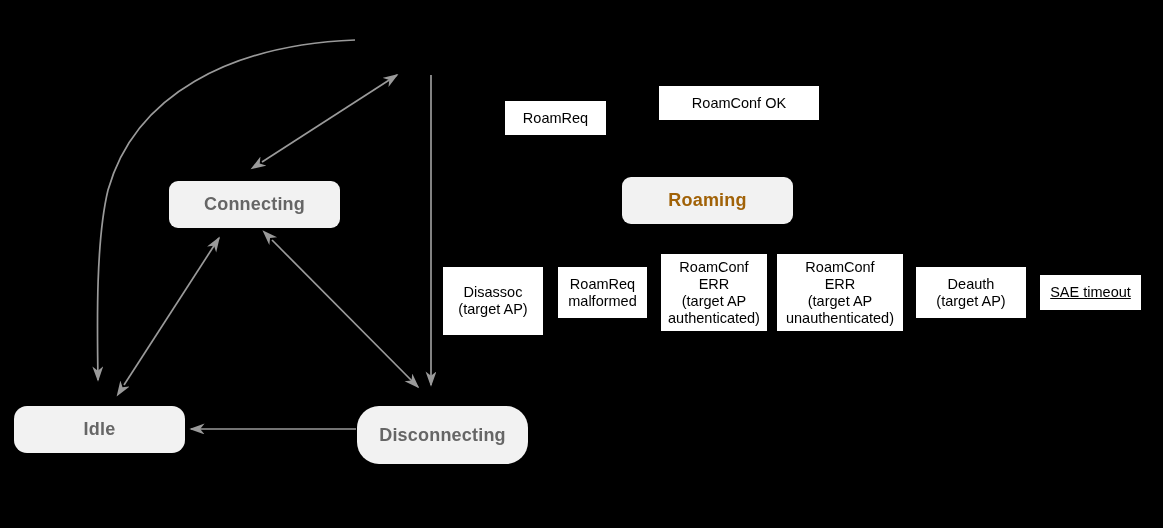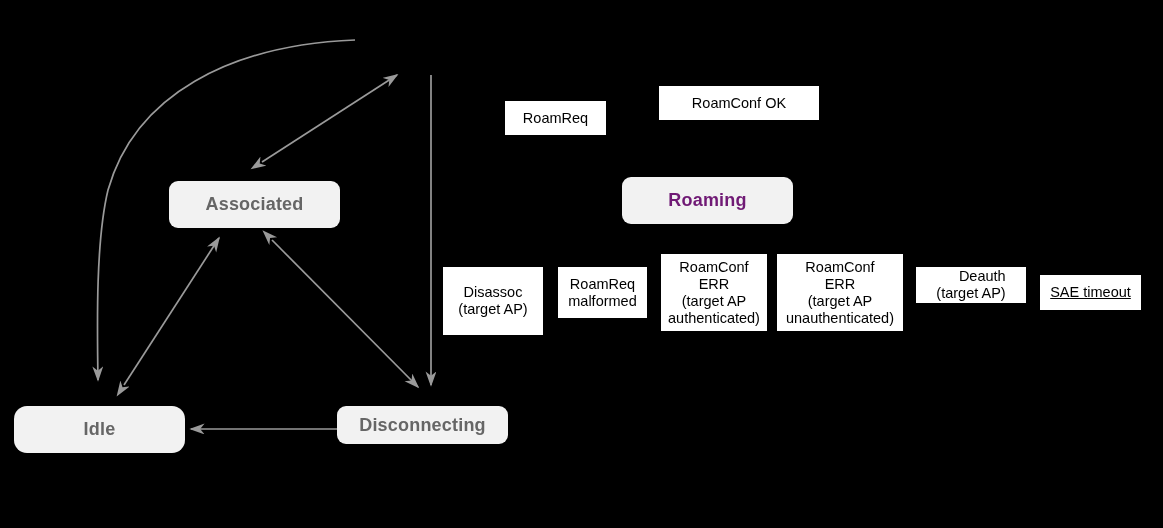--- a/index.html
+++ b/index.html
@@ -35,21 +35,21 @@
     display: flex;
     align-items: center;
     justify-content: center;
     font-weight: bold;
     font-size: 18px;
     color: #666666;
     letter-spacing: 0.2px;
     box-sizing: border-box;
   }
   .state-box.dark-label {
-    color: #701a75;
+    color: #a16207;
   }
   .label-box {
     position: absolute;
     background: #ffffff;
     color: #000000;
     font-size: 14.5px;
     line-height: 17px;
     display: flex;
     align-items: center;
     justify-content: center;
@@ -82,28 +82,28 @@
 
     <line x1="124" y1="385" x2="219" y2="238" stroke="#9a9a9a" stroke-width="1.7" marker-start="url(#ah-start)" marker-end="url(#ah-end)"></line>
 
     <line x1="272" y1="240" x2="418" y2="387" stroke="#9a9a9a" stroke-width="1.7" marker-start="url(#ah-start)" marker-end="url(#ah-end)"></line>
 
     <line x1="356" y1="429" x2="191" y2="429" stroke="#9a9a9a" stroke-width="1.7" marker-end="url(#ah-end)"></line>
   </svg>
 
 
   <div class="state-box" style="left:169px; top:181px; width:171px; height:47px;">
-    <span>Associated</span>
+    <span>Connecting</span>
   </div>
 
   <div class="state-box" style="left:14px; top:406px; width:171px; height:47px;border-radius:13px;">
     <span>Idle</span>
   </div>
 
-  <div class="state-box" style="left:337px; top:406px; width:171px; height:38px;">
+  <div class="state-box" style="left:357px; top:406px; width:171px; height:58px;border-radius:22px;">
     <span>Disconnecting</span>
   </div>
 
   <div class="state-box dark-label" style="left:622px; top:177px; width:171px; height:47px;">
     <span>Roaming</span>
   </div>
 
   <div class="label-box" style="left:505px; top:101px; width:101px; height:34px;">RoamReq</div>
 
   <div class="label-box" style="left:659px; top:86px; width:160px; height:34px;">RoamConf OK</div>
@@ -117,18 +117,18 @@
   <div class="label-box" style="left:661px; top:254px; width:106px; height:77px;">RoamConf
 ERR
 (target AP
 authenticated)</div>
 
   <div class="label-box" style="left:777px; top:254px; width:126px; height:77px;">RoamConf
 ERR
 (target AP
 unauthenticated)</div>
 
-  <div class="label-box" style="left:916px; top:267px; width:110px; height:36px;text-align:right;">Deauth
+  <div class="label-box" style="left:916px; top:267px; width:110px; height:51px;">Deauth
 (target AP)</div>
 
   <div class="label-box" style="left:1040px; top:275px; width:101px; height:35px;text-decoration:underline;">SAE timeout</div>
 
 </div>
 
 </body></html>

